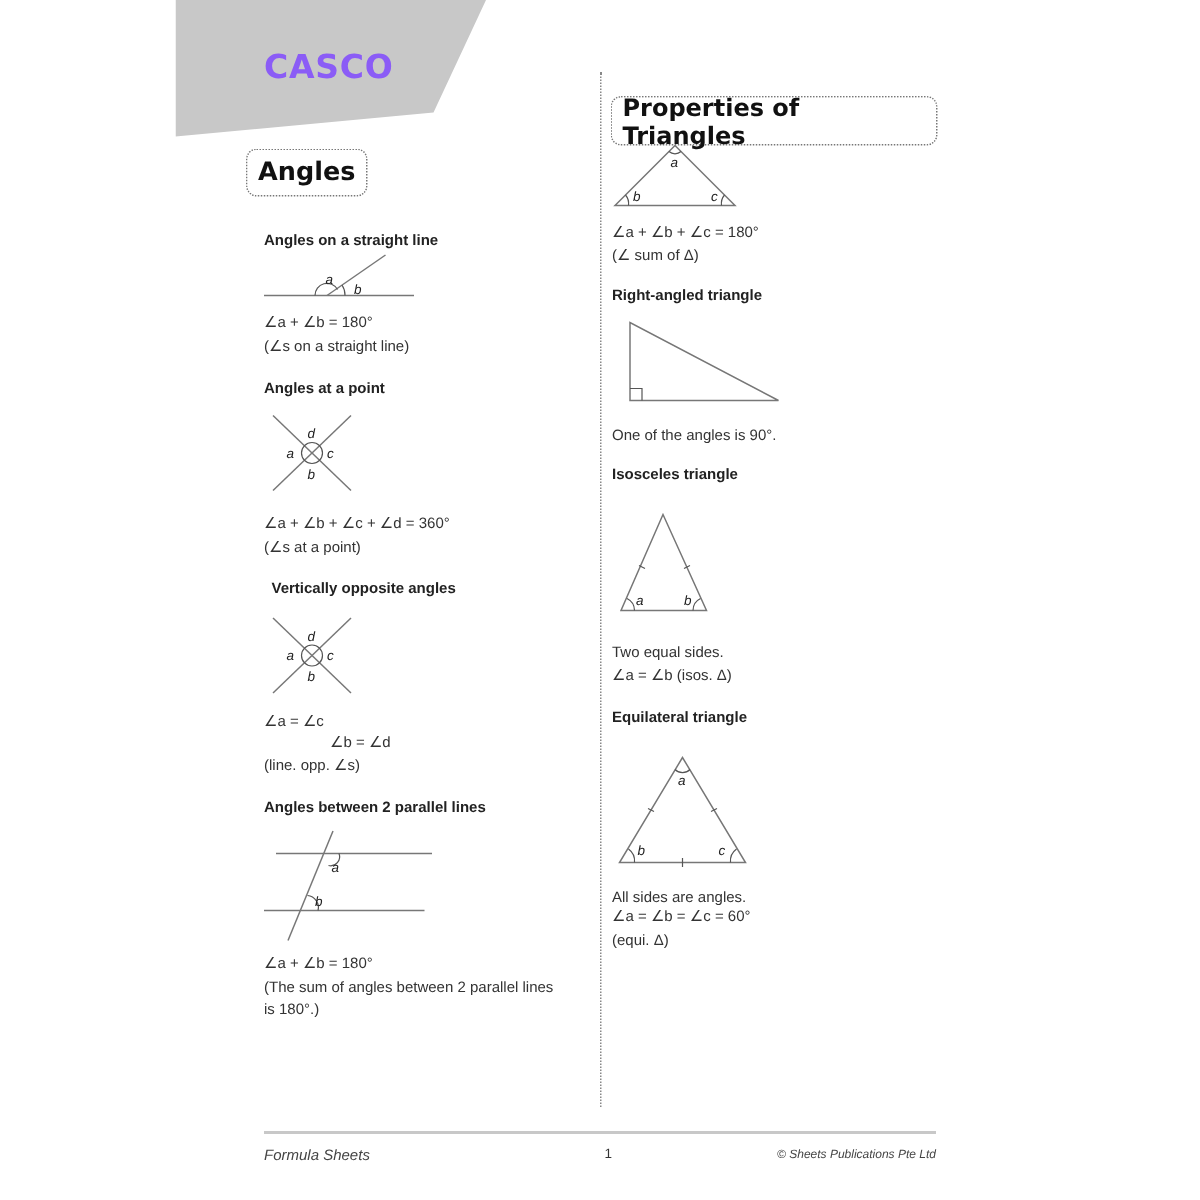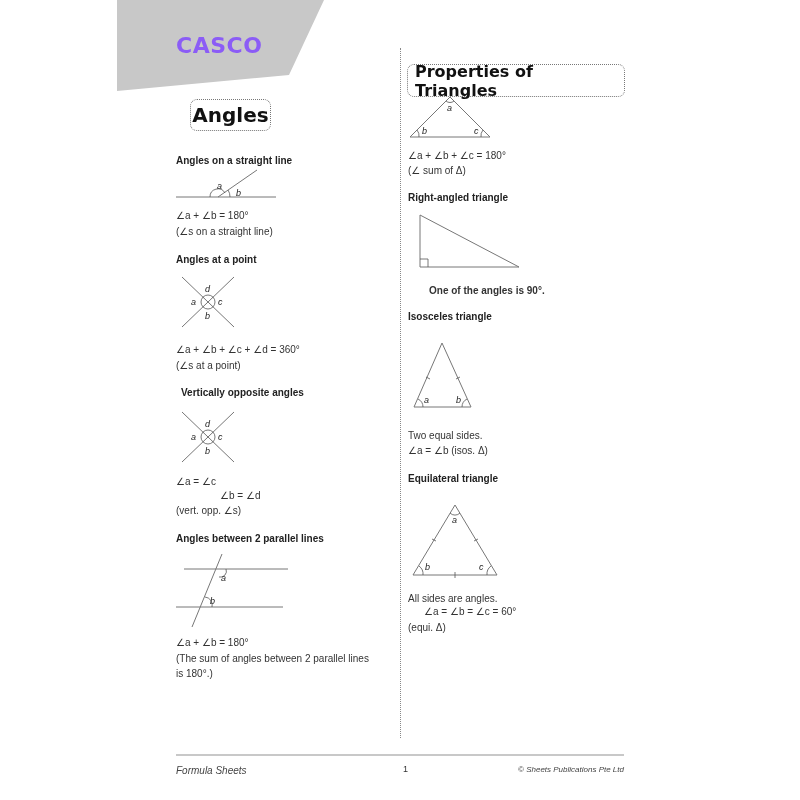--- a/index.html
+++ b/index.html
@@ -38,21 +38,21 @@
 
 <div class="header-band">
   <svg width="207" height="92" viewBox="0 0 207 92">
     <polygon points="0,0 207,0 172,75 0,91" fill="#c8c8c8"></polygon>
   </svg>
 </div>
 <div class="brand">CASCO</div>
 
 <div class="col-divider"></div>
 
-<div class="section-title" style="left:190px; top:99px; width:81px; height:32px; font-size:20px;">Angles</div>
+<div class="section-title" style="left:164px; top:99px; width:81px; height:32px; font-size:17px;">Angles</div>
 
 <div class="subhead" style="left:176px; top:155px;">Angles on a straight line</div>
 <svg class="diagram" style="left:170px; top:165px;" width="110" height="40">
   <line x1="6" y1="32" x2="106" y2="32" stroke="#777" stroke-width="1"></line>
   <line x1="48" y1="32" x2="87" y2="5" stroke="#777" stroke-width="1"></line>
   <path d="M 40 32 A 8 8 0 0 1 55 28" fill="none" stroke="#555" stroke-width="0.8"></path>
   <path d="M 60 32 A 12 12 0 0 0 58 25" fill="none" stroke="#555" stroke-width="0.8"></path>
   <text class="lbl" x="47" y="24">a</text>
   <text class="lbl" x="66" y="31">b</text>
 </svg>
@@ -77,21 +77,21 @@
   <line x1="2" y1="2" x2="54" y2="52" stroke="#777" stroke-width="1"></line>
   <line x1="54" y1="2" x2="2" y2="52" stroke="#777" stroke-width="1"></line>
   <circle cx="28" cy="27" r="7" fill="none" stroke="#555" stroke-width="0.8"></circle>
   <text class="lbl" x="25" y="17">d</text>
   <text class="lbl" x="11" y="30">a</text>
   <text class="lbl" x="38" y="30">c</text>
   <text class="lbl" x="25" y="44">b</text>
 </svg>
 <div class="txt" style="left:176px; top:474px;">∠a = ∠c</div>
 <div class="txt" style="left:176px; top:488px;margin-left:44px;">∠b = ∠d</div>
-<div class="txt" style="left:176px; top:503px;">(vert. opp. ∠s)</div>
+<div class="txt" style="left:176px; top:503px;">(line. opp. ∠s)</div>
 
 <div class="subhead" style="left:176px; top:533px;">Angles between 2 parallel lines</div>
 <svg class="diagram" style="left:170px; top:550px;" width="130" height="80">
   <line x1="14" y1="19" x2="118" y2="19" stroke="#777" stroke-width="1"></line>
   <line x1="6" y1="57" x2="113" y2="57" stroke="#777" stroke-width="1"></line>
   <line x1="52" y1="4" x2="22" y2="77" stroke="#777" stroke-width="1"></line>
   <path d="M 56 19 A 6 6 0 0 1 49 27" fill="none" stroke="#555" stroke-width="0.8"></path>
   <path d="M 35 47 A 8 8 0 0 1 42 57" fill="none" stroke="#555" stroke-width="0.8"></path>
   <text class="lbl" x="51" y="31">a</text>
   <text class="lbl" x="40" y="54">b</text>
@@ -112,21 +112,21 @@
   <text class="lbl" x="69" y="39">c</text>
 </svg>
 <div class="txt" style="left:408px; top:148px;">∠a + ∠b + ∠c = 180°</div>
 <div class="txt" style="left:408px; top:163px;">(∠ sum of Δ)</div>
 
 <div class="subhead" style="left:408px; top:192px;">Right-angled triangle</div>
 <svg class="diagram" style="left:415px; top:212px;" width="110" height="60">
   <polygon points="5,3 5,55 104,55" fill="none" stroke="#777" stroke-width="1"></polygon>
   <polyline points="5,47 13,47 13,55" fill="none" stroke="#555" stroke-width="0.8"></polyline>
 </svg>
-<div class="txt" style="left:429px; top:283px;font-weight:bold;">One of the angles is 90°.</div>
+<div class="txt" style="left:408px; top:283px;">One of the angles is 90°.</div>
 
 <div class="subhead" style="left:408px; top:311px;">Isosceles triangle</div>
 <svg class="diagram" style="left:410px; top:340px;" width="65" height="70">
   <polygon points="32,3 4,67 61,67" fill="none" stroke="#777" stroke-width="1"></polygon>
   <line x1="16" y1="37" x2="20" y2="39" stroke="#555" stroke-width="0.8"></line>
   <line x1="46" y1="39" x2="50" y2="37" stroke="#555" stroke-width="0.8"></line>
   <path d="M 8 59 A 9 9 0 0 1 13 67" fill="none" stroke="#555" stroke-width="0.8"></path>
   <path d="M 57 59 A 9 9 0 0 0 52 67" fill="none" stroke="#555" stroke-width="0.8"></path>
   <text class="lbl" x="14" y="63">a</text>
   <text class="lbl" x="46" y="63">b</text>
@@ -141,19 +141,19 @@
   <line x1="64" y1="39" x2="68" y2="37" stroke="#555" stroke-width="0.8"></line>
   <line x1="45" y1="70" x2="45" y2="76" stroke="#555" stroke-width="0.8"></line>
   <path d="M 40 11 A 7 7 0 0 0 50 11" fill="none" stroke="#555" stroke-width="0.8"></path>
   <path d="M 9 64 A 10 10 0 0 1 13 73" fill="none" stroke="#555" stroke-width="0.8"></path>
   <path d="M 81 64 A 10 10 0 0 0 77 73" fill="none" stroke="#555" stroke-width="0.8"></path>
   <text class="lbl" x="42" y="21">a</text>
   <text class="lbl" x="15" y="68">b</text>
   <text class="lbl" x="69" y="68">c</text>
 </svg>
 <div class="txt" style="left:408px; top:591px;">All sides are angles.</div>
-<div class="txt" style="left:424px; top:604px;">∠a = ∠b = ∠c = 60°</div>
+<div class="txt" style="left:408px; top:604px;">∠a = ∠b = ∠c = 60°</div>
 <div class="txt" style="left:408px; top:620px;">(equi. Δ)</div>
 
 <div class="footer-rule"></div>
 <div class="footer-left">Formula Sheets</div>
 <div class="footer-page">1</div>
 <div class="footer-right">© Sheets Publications Pte Ltd</div>
 
 </body></html>

